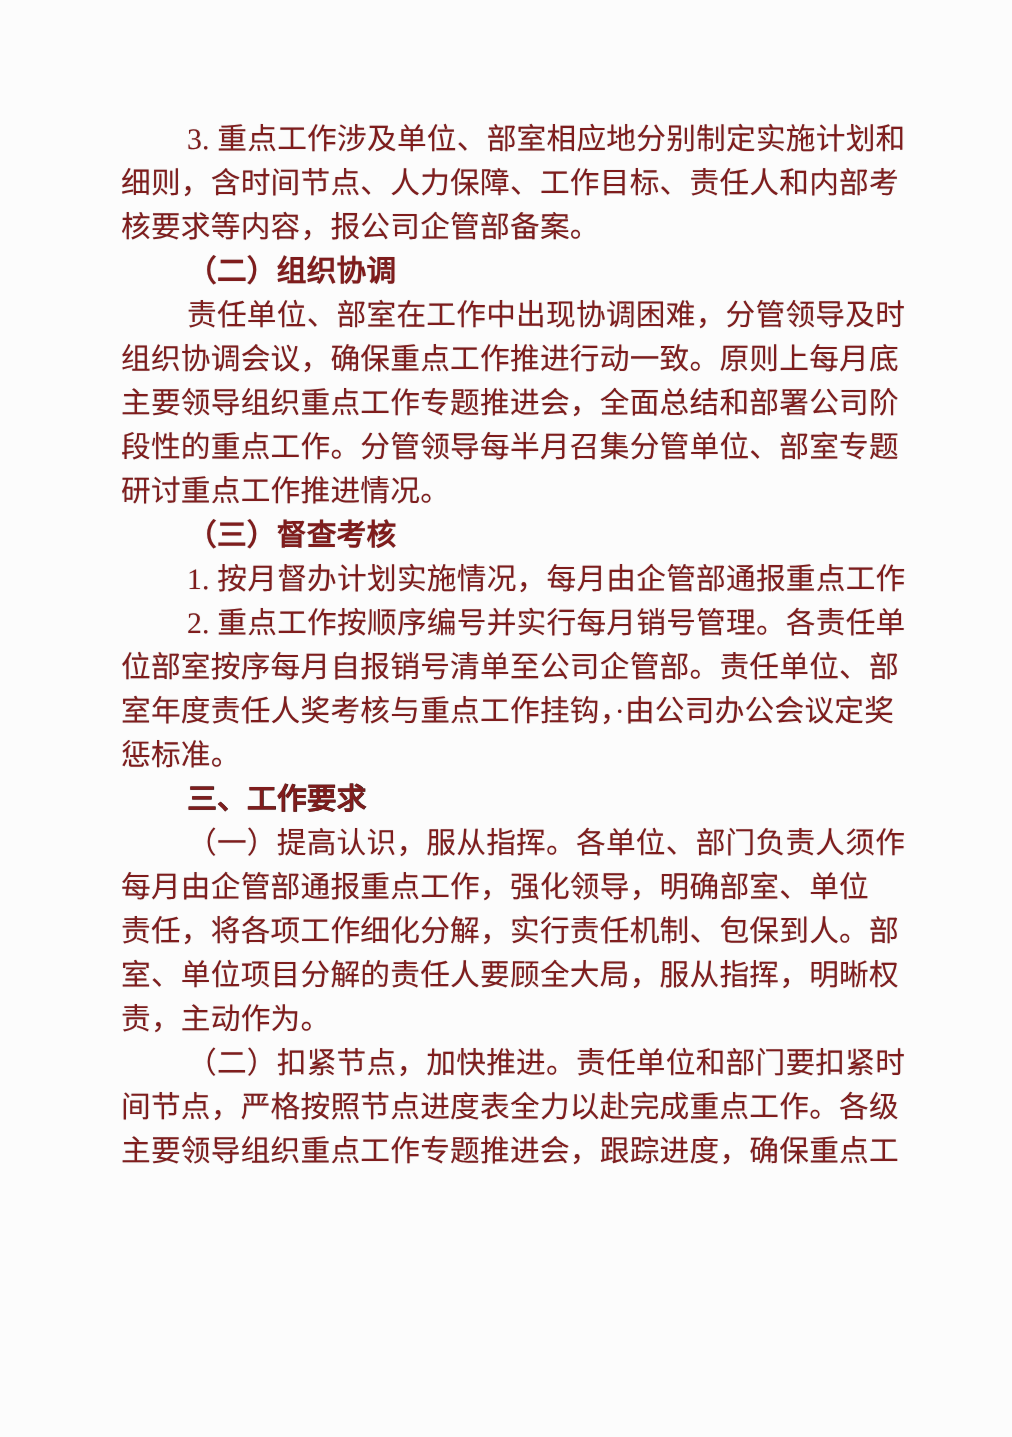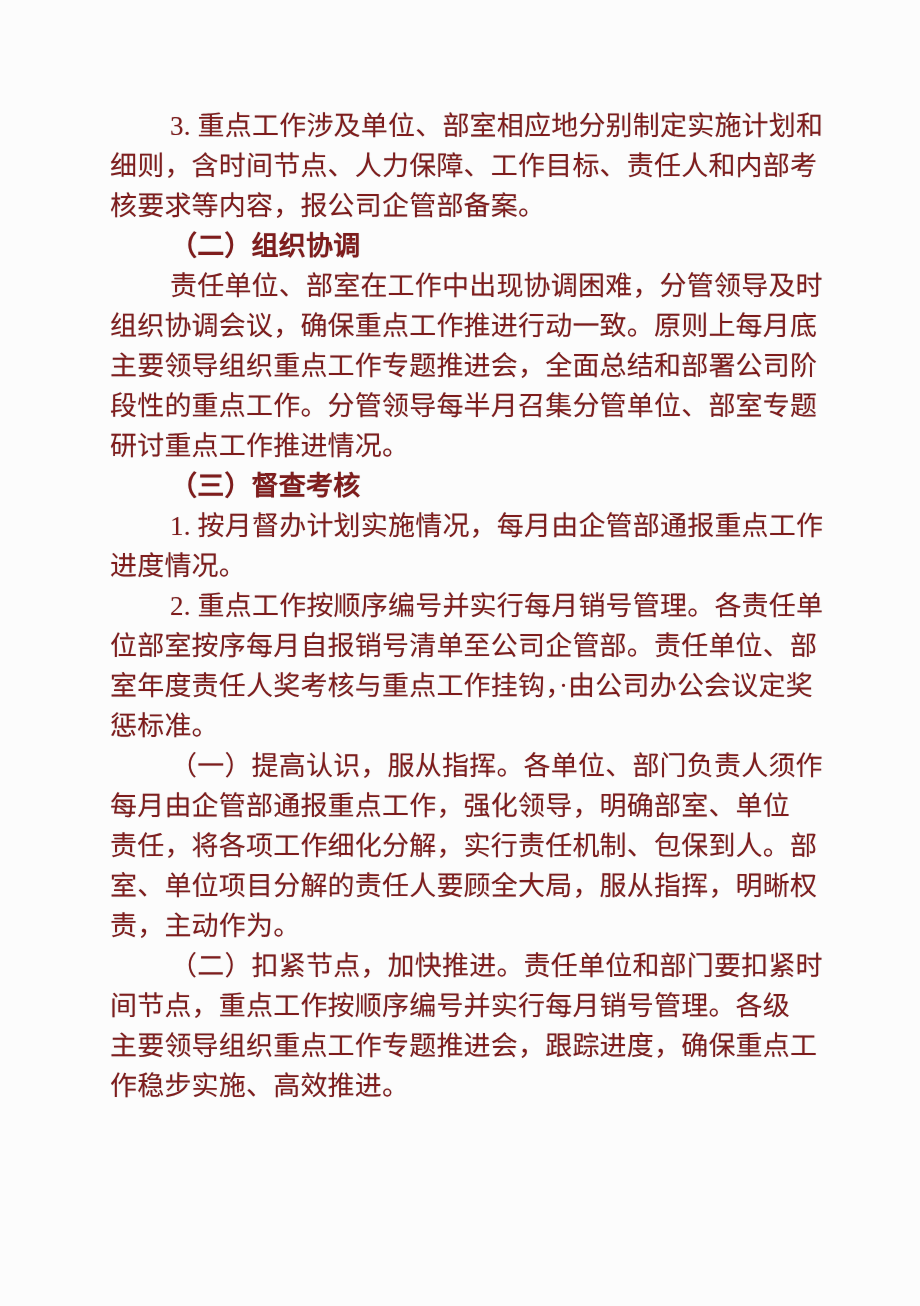--- a/index.html
+++ b/index.html
@@ -49,28 +49,27 @@
       <div class="line body">细则，含时间节点、人力保障、工作目标、责任人和内部考</div>
       <div class="line body">核要求等内容，报公司企管部备案。</div>
       <div class="line h2 indent">（二）组织协调</div>
       <div class="line body indent">责任单位、部室在工作中出现协调困难，分管领导及时</div>
       <div class="line body">组织协调会议，确保重点工作推进行动一致。原则上每月底</div>
       <div class="line body">主要领导组织重点工作专题推进会，全面总结和部署公司阶</div>
       <div class="line body">段性的重点工作。分管领导每半月召集分管单位、部室专题</div>
       <div class="line body">研讨重点工作推进情况。</div>
       <div class="line h2 indent">（三）督查考核</div>
       <div class="line body indent">1. 按月督办计划实施情况，每月由企管部通报重点工作</div>
-      <div class="line body">进度情况。</div>
       <div class="line body indent">2. 重点工作按顺序编号并实行每月销号管理。各责任单</div>
       <div class="line body">位部室按序每月自报销号清单至公司企管部。责任单位、部</div>
       <div class="line body">室年度责任人奖考核与重点工作挂钩，·由公司办公会议定奖</div>
       <div class="line body">惩标准。</div>
+      <div class="line h1 indent">三、工作要求</div>
       <div class="line body indent">（一）提高认识，服从指挥。各单位、部门负责人须作</div>
       <div class="line body">每月由企管部通报重点工作，强化领导，明确部室、单位</div>
       <div class="line body">责任，将各项工作细化分解，实行责任机制、包保到人。部</div>
       <div class="line body">室、单位项目分解的责任人要顾全大局，服从指挥，明晰权</div>
       <div class="line body">责，主动作为。</div>
       <div class="line body indent">（二）扣紧节点，加快推进。责任单位和部门要扣紧时</div>
-      <div class="line body">间节点，重点工作按顺序编号并实行每月销号管理。各级</div>
+      <div class="line body">间节点，严格按照节点进度表全力以赴完成重点工作。各级</div>
       <div class="line body">主要领导组织重点工作专题推进会，跟踪进度，确保重点工</div>
-      <div class="line body">作稳步实施、高效推进。</div>
     </div>
 </div>
 
 </body></html>

